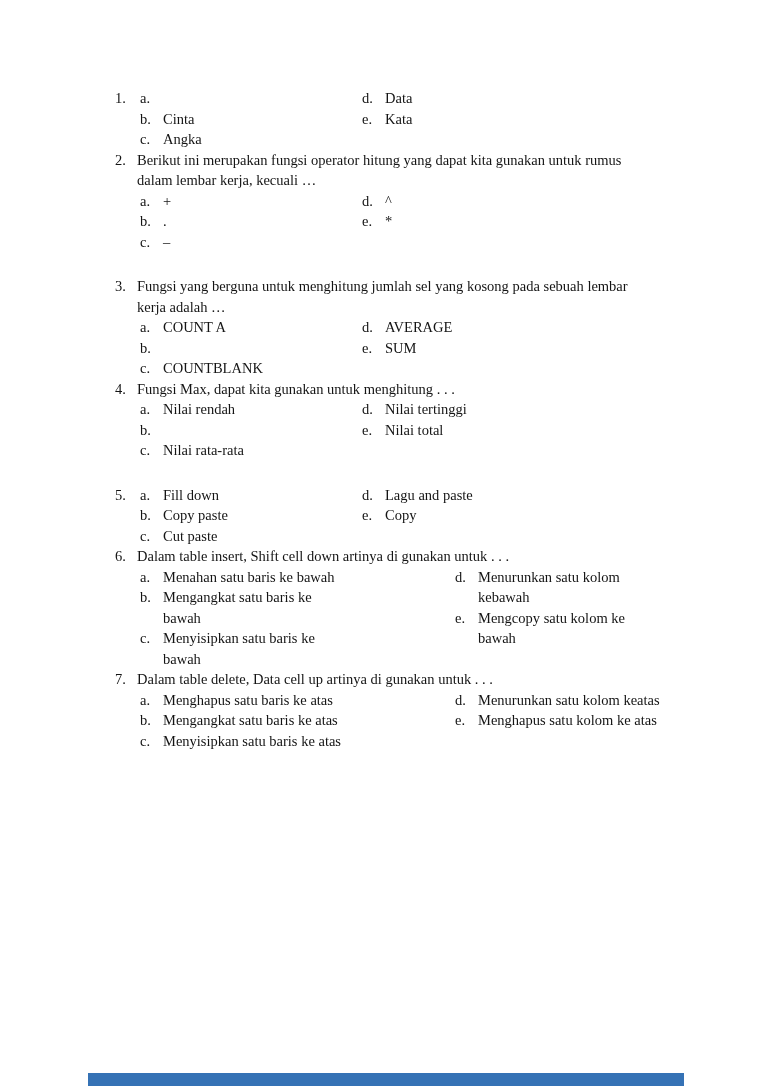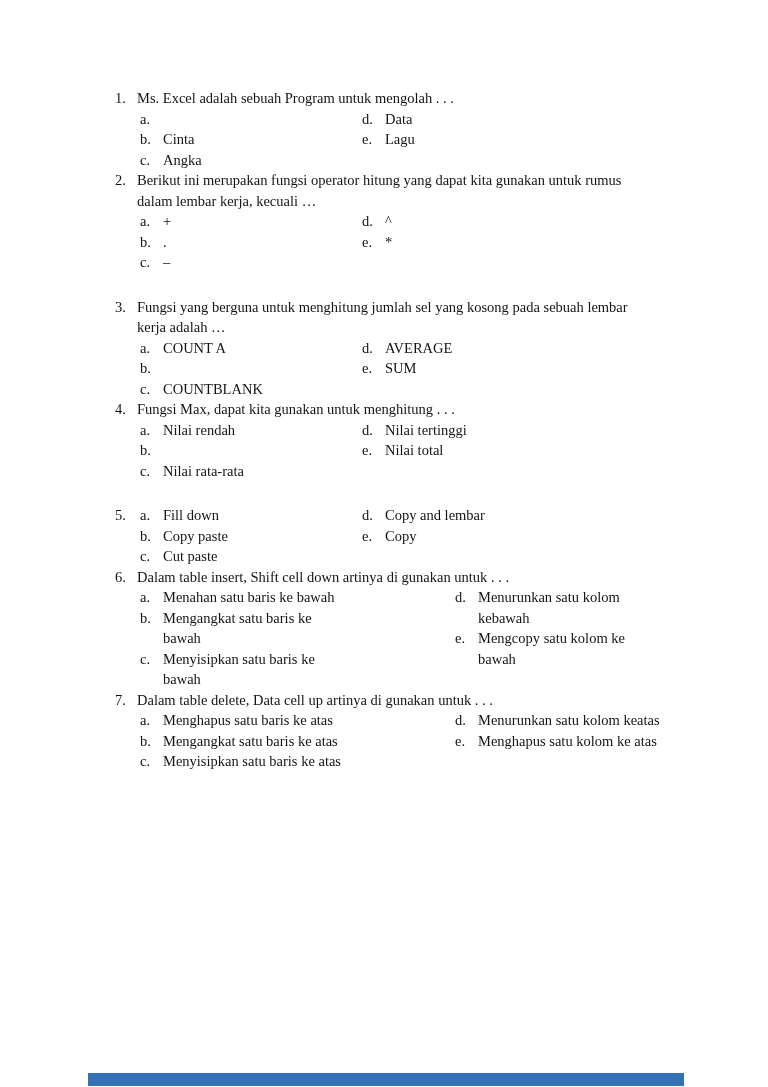--- a/index.html
+++ b/index.html
@@ -76,21 +76,20 @@
   }
 </style>
 </head>
 <body style="background: rgb(255, 255, 255);">
 
 <div class="page">
   <div>
   <div class="question">
     <div class="q-num">1.</div>
     <div class="q-body">
-      <div class="q-text">Ms. Excel adalah sebuah Program untuk mengolah . . .</div>
       <div class="options">
         <div class="col-left">
               <div class="opt">
                 <span class="opt-label">a.</span>
               </div>
               <div class="opt">
                 <span class="opt-label">b.</span>
                 <span class="opt-text">Cinta</span>
               </div>
               <div class="opt">
@@ -98,21 +97,21 @@
                 <span class="opt-text">Angka</span>
               </div>
             </div>
         <div class="col-right">
               <div class="opt">
                 <span class="opt-label">d.</span>
                 <span class="opt-text">Data</span>
               </div>
               <div class="opt">
                 <span class="opt-label">e.</span>
-                <span class="opt-text">Lagu</span>
+                <span class="opt-text">Kata</span>
               </div>
             </div>
       </div>
     </div>
   </div>
 
   <div class="question gap-after">
     <div class="q-num">2.</div>
     <div class="q-body">
       <div class="q-text">Berikut ini merupakan fungsi operator hitung yang dapat kita gunakan untuk rumus
@@ -225,21 +224,21 @@
                 <span class="opt-text">Copy paste</span>
               </div>
               <div class="opt">
                 <span class="opt-label">c.</span>
                 <span class="opt-text">Cut paste</span>
               </div>
             </div>
         <div class="col-right">
               <div class="opt">
                 <span class="opt-label">d.</span>
-                <span class="opt-text">Copy and lembar</span>
+                <span class="opt-text">Lagu and paste</span>
               </div>
               <div class="opt">
                 <span class="opt-label">e.</span>
                 <span class="opt-text">Copy</span>
               </div>
             </div>
       </div>
     </div>
   </div>
 

